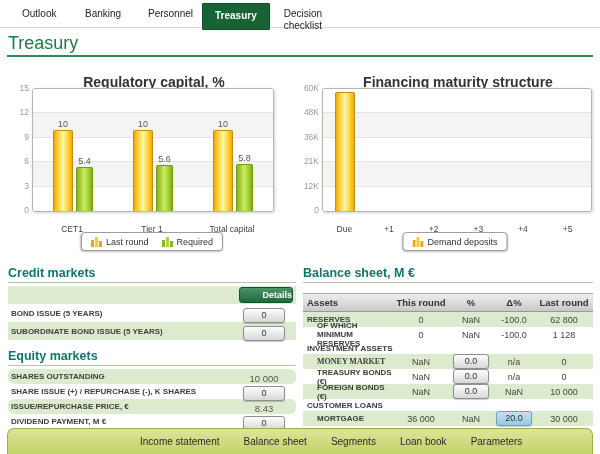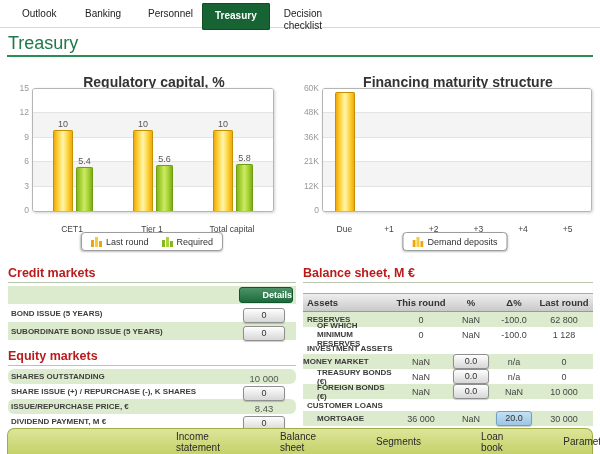--- a/index.html
+++ b/index.html
@@ -34,21 +34,21 @@
   .xlabs{position:relative;height:12px;margin-top:14px;}
   .xlabs span{position:absolute;top:0;text-align:center;font-size:8.5px;color:#444;}
   
   .legend{position:absolute;top:232px;transform:translateX(-50%);background:#fff;border:1px solid #9c9c9c;
           border-radius:4px;box-shadow:0 1px 2px rgba(0,0,0,.25);padding:3px 9px;display:flex;gap:13px;
           align-items:center;font-size:9px;color:#333;cursor:pointer;white-space:nowrap;}
   .legend .litem{display:flex;align-items:center;gap:4px;}
   
   .col-left{position:absolute;left:8px;top:266px;width:288px;}
   .col-right{position:absolute;left:303px;top:266px;width:290px;}
-  h2.sec{margin:0 0 2px;font-size:12.5px;font-weight:bold;color:#b91c1c;}
+  h2.sec{margin:0 0 2px;font-size:12.5px;font-weight:bold;color:#0f766e;}
   h2.sec.mt{margin-top:9px;}
   .rule{height:1px;background:#b9c4ae;margin-bottom:3px;}
   .krow{display:flex;align-items:center;height:18px;padding:0 3px;box-sizing:border-box;}
   .krow.eq{height:15px;border-radius:6px;}
   .krow.green{background:#dcebcd;}
   .klabel{flex:1;font-size:8px;font-weight:bold;color:#3e3e3e;}
   .kcell{width:58px;text-align:center;}
   .textval{font-size:9.5px;color:#555;}
   .inputbox{display:inline-block;width:40px;height:13px;line-height:13px;border:1px solid #8f8f8f;
             border-radius:3px;background:linear-gradient(#fefefe,#d7d7d7);font-size:9px;color:#333;
@@ -70,21 +70,21 @@
   .c1{width:56px;text-align:center;}
   .c2{width:44px;text-align:center;}
   .c3{width:42px;text-align:center;}
   .c4{width:58px;text-align:center;}
   .bs-label{font-size:8px;font-weight:bold;color:#3b3b3b;}
   
   .footer{position:absolute;left:7px;right:7px;bottom:0;height:26px;box-sizing:border-box;
           background:linear-gradient(#dde59a,#c3d268);border:1px solid #9fae45;border-bottom:none;
           border-radius:7px 7px 0 0;display:flex;align-items:center;gap:24px;padding-left:132px;
           font-size:10px;color:#2a2a2a;}
-  .footer span{cursor:pointer;margin-left:36px;}
+  .footer span{cursor:pointer;}
 </style>
 </head>
 <body>
 
 <div class="tabbar" id="tabbar">
     <div class="tab">Outlook</div>
     <div class="tab">Banking</div>
     <div class="tab">Personnel</div>
     <div class="tab active">Treasury</div>
     <div class="tab">Decision checklist</div>
@@ -278,21 +278,21 @@
         <span class="c0 bs-label" style="padding-left: 14px;">OF WHICH MINIMUM RESERVES</span>
         <div class="c1"><span>0</span></div>
         <div class="c2"><span>NaN</span></div>
         <div class="c3"><span>-100.0</span></div>
         <div class="c4"><span>1 128</span></div>
       </div>
       <div class="bs-row section">
         <span class="c0 bs-label" style="padding-left: 4px;">INVESTMENT ASSETS</span>
       </div>
       <div class="bs-row data green">
-        <span class="c0 bs-label" style="padding-left: 0;">MONEY MARKET</span>
+        <span class="c0 bs-label" style="padding-left: 14px; font-family: Liberation Serif, serif;">MONEY MARKET</span>
         <div class="c1"><span>NaN</span></div>
         <div class="c2"><div class="inputbox narrow">0.0</div></div>
         <div class="c3"><span>n/a</span></div>
         <div class="c4"><span>0</span></div>
       </div>
       <div class="bs-row data">
         <span class="c0 bs-label" style="padding-left: 14px;">TREASURY BONDS (€)</span>
         <div class="c1"><span>NaN</span></div>
         <div class="c2"><div class="inputbox narrow">0.0</div></div>
         <div class="c3"><span>n/a</span></div>

